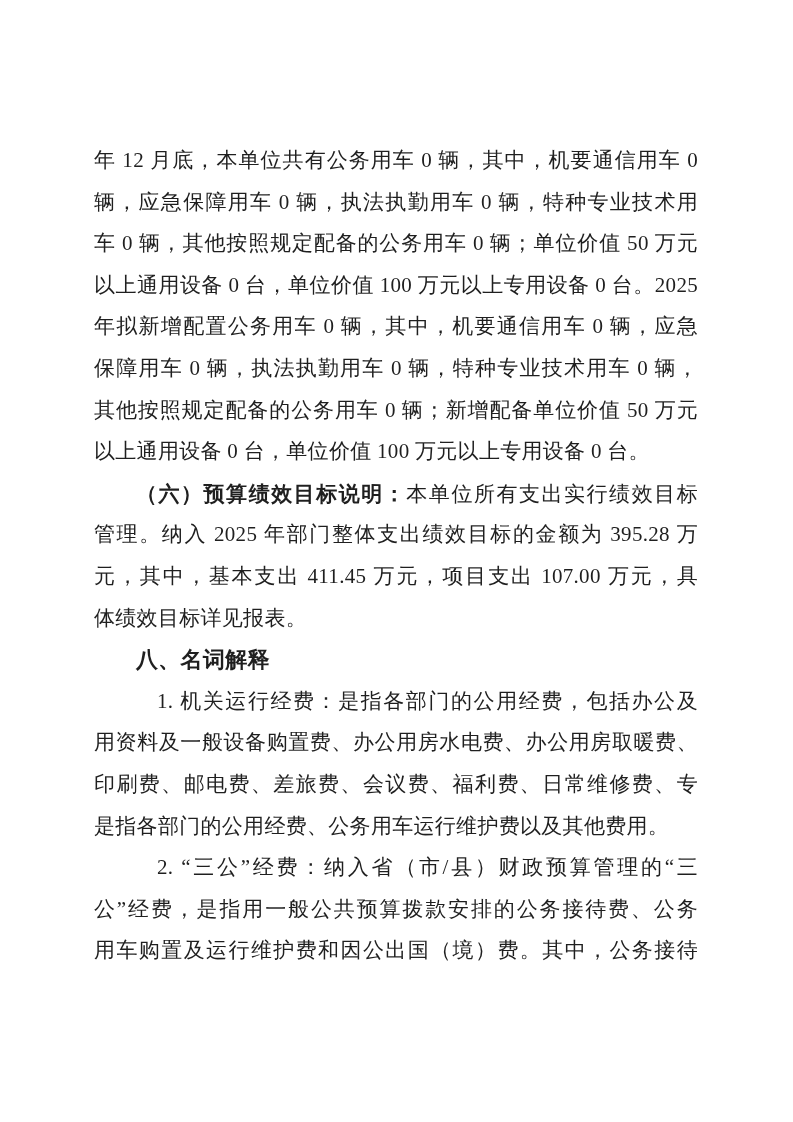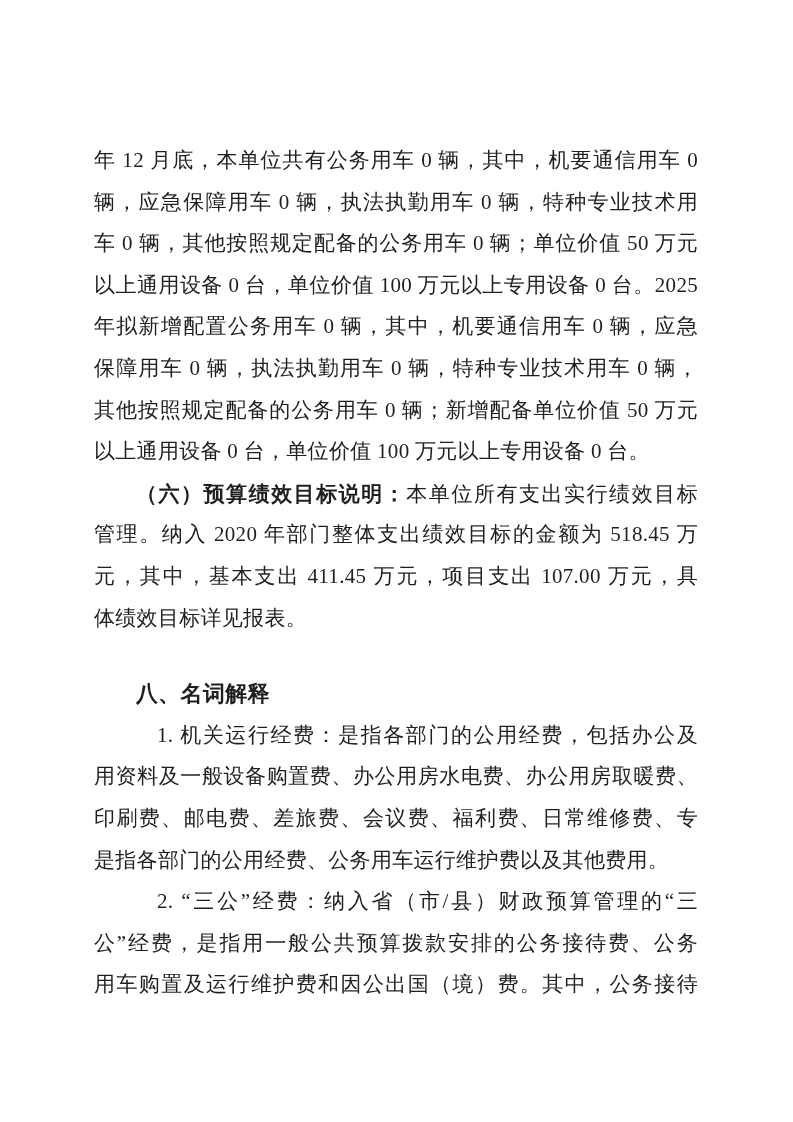--- a/index.html
+++ b/index.html
@@ -42,21 +42,20 @@
   .bold-lead {
     font-family: "Liberation Sans", "DejaVu Sans", sans-serif;
     font-weight: 700;
   }
   .heading {
     font-family: "Liberation Sans", "DejaVu Sans", sans-serif;
     font-weight: 700;
     font-size: 22px;
     text-align: left;
     text-align-last: left;
-    margin-top: 34px;
   }
 </style>
 </head>
 <body>
 
 <div class="page">
   <div class="content">
 
     <div>
       <div class="line">年 12 月底，本单位共有公务用车 0 辆，其中，机要通信用车 0</div>
@@ -66,21 +65,21 @@
       <div class="line">年拟新增配置公务用车 0 辆，其中，机要通信用车 0 辆，应急</div>
       <div class="line">保障用车 0 辆，执法执勤用车 0 辆，特种专业技术用车 0 辆，</div>
       <div class="line">其他按照规定配备的公务用车 0 辆；新增配备单位价值 50 万元</div>
       <div class="line endp">以上通用设备 0 台，单位价值 100 万元以上专用设备 0 台。</div>
     </div>
 
     <div>
       <div class="line ind2">
         <span class="bold-lead">（六）预算绩效目标说明：</span><span>本单位所有支出实行绩效目标</span>
       </div>
-      <div class="line">管理。纳入 2020 年部门整体支出绩效目标的金额为 518.45 万</div>
+      <div class="line">管理。纳入 2025 年部门整体支出绩效目标的金额为 395.28 万</div>
       <div class="line">元，其中，基本支出 411.45 万元，项目支出 107.00 万元，具</div>
       <div class="line endp">体绩效目标详见报表。</div>
     </div>
 
     <div class="line heading ind2">八、名词解释</div>
 
     <div>
       <div class="line ind3">1. 机关运行经费：是指各部门的公用经费，包括办公及</div>
       <div class="line">用资料及一般设备购置费、办公用房水电费、办公用房取暖费、</div>
       <div class="line">印刷费、邮电费、差旅费、会议费、福利费、日常维修费、专</div>

